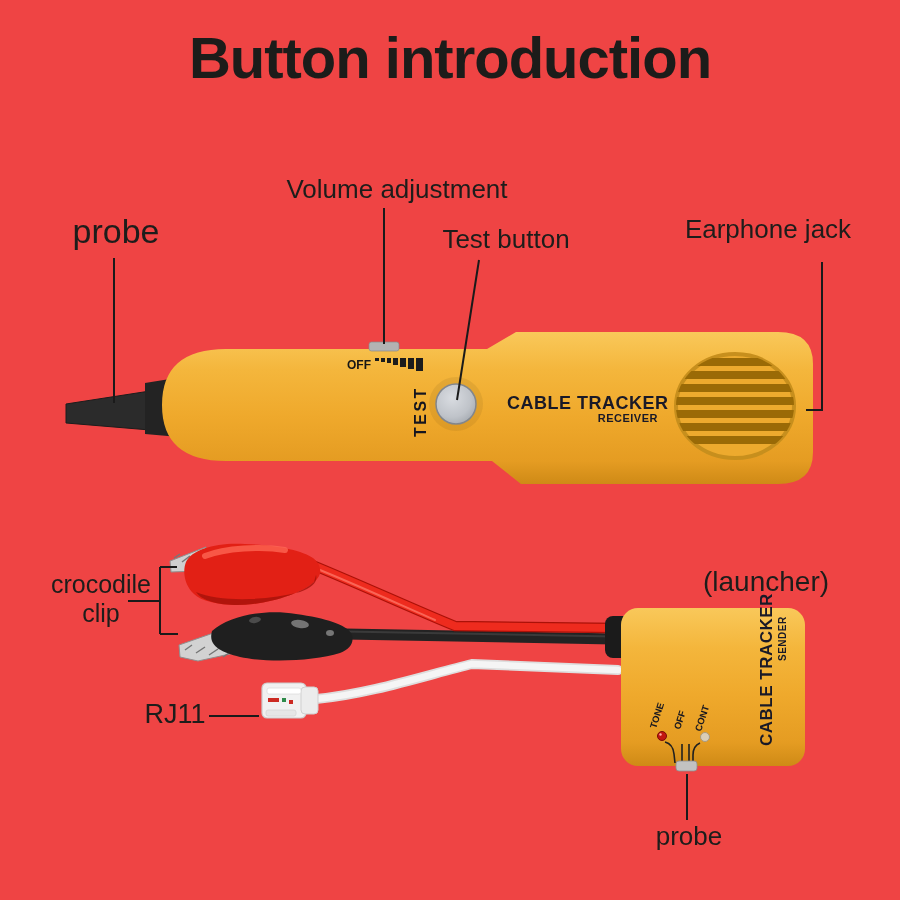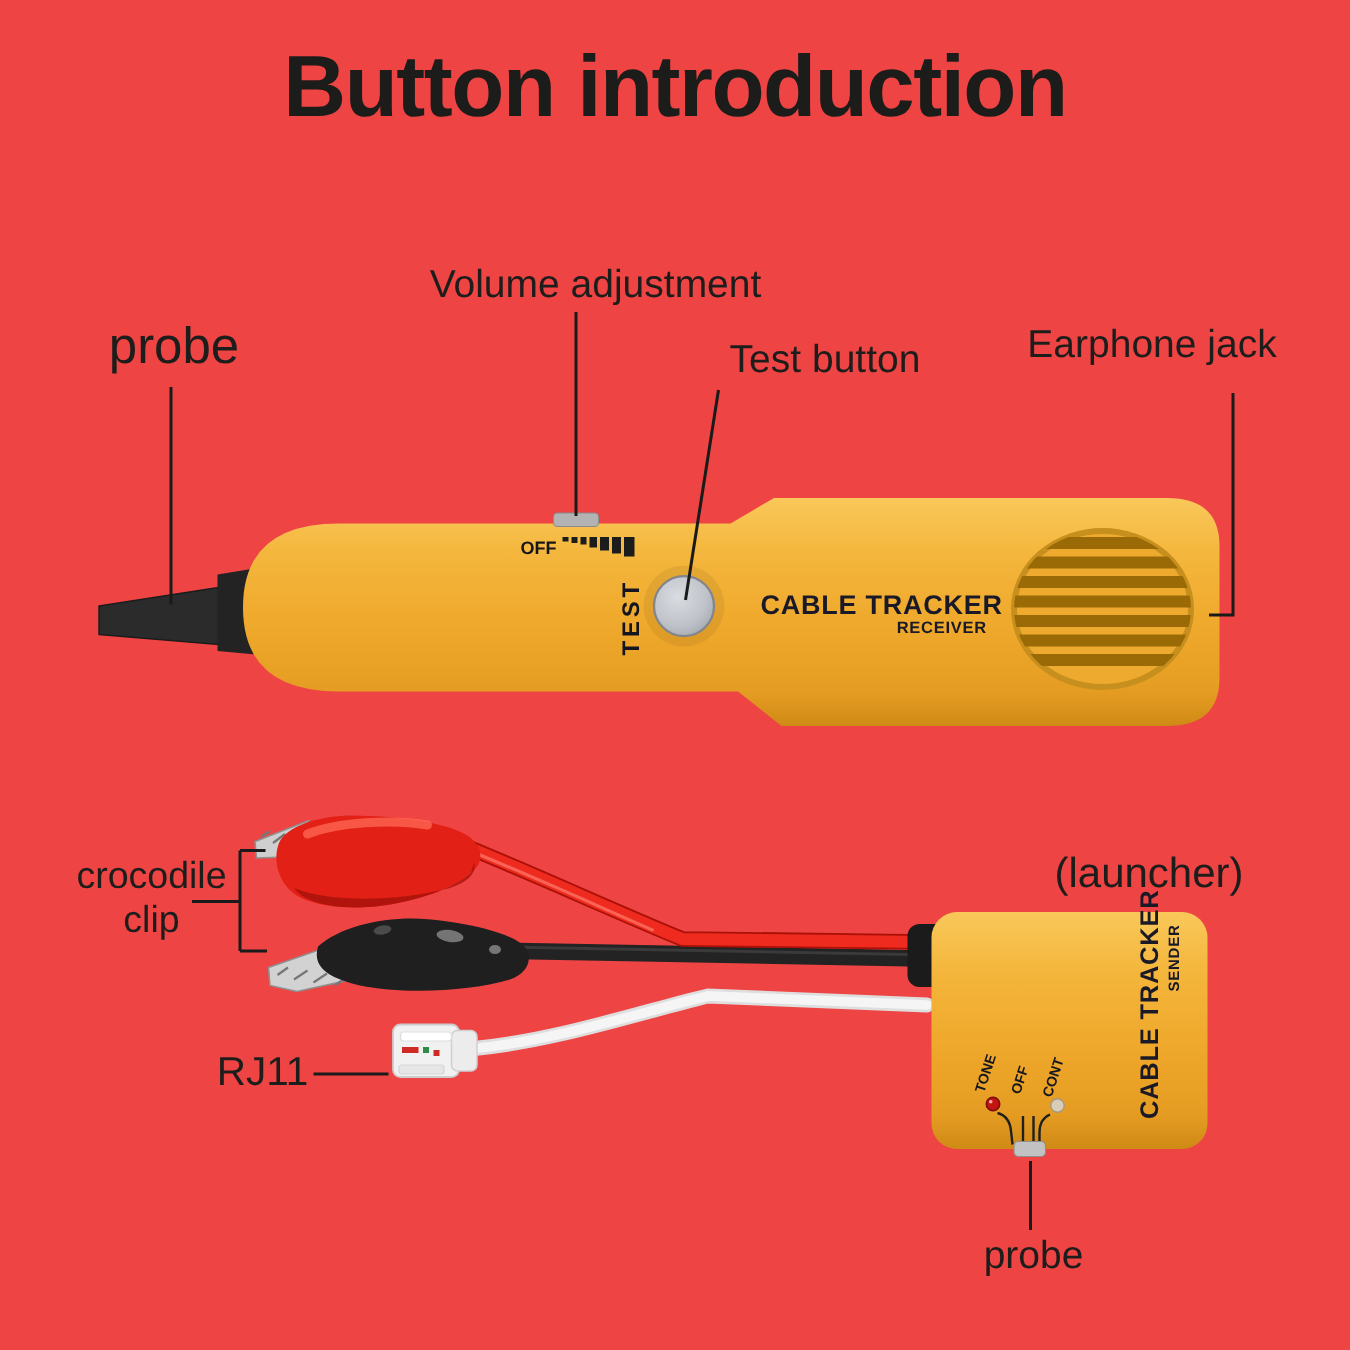--- a/index.html
+++ b/index.html
@@ -11,21 +11,21 @@
   .title{
     position:absolute;left:0;top:24px;width:100%;text-align:center;
     font-size:58px;font-weight:bold;letter-spacing:-1px;color:#1c1c1a;
   }
   .lbl{
     position:absolute;transform:translateX(-50%);white-space:nowrap;
     font-weight:normal;color:#1d1d1b;
   }
   .lbl-volume{left:397px;top:174px;font-size:26px;}
   .lbl-probe{left:116px;top:212px;font-size:34px;}
-  .lbl-test{left:506px;top:224px;font-size:26px;margin-left:44px;}
+  .lbl-test{left:506px;top:224px;font-size:26px;}
   .lbl-earphone{left:768px;top:214px;font-size:26px;}
   .cap-receiver{left:177px;top:460px;font-size:31px;}
   .cap-launcher{left:766px;top:566px;font-size:28px;}
   .lbl-croc{left:101px;top:570px;font-size:25px;line-height:29px;text-align:center;}
   .lbl-rj11{left:175px;top:699px;font-size:27px;}
   .lbl-switch{left:689px;top:821px;font-size:26px;}
   svg.draw{position:absolute;left:0;top:0;}
   svg.draw text{font-family:"Liberation Sans", sans-serif;font-weight:bold;}
 </style>
 </head>

